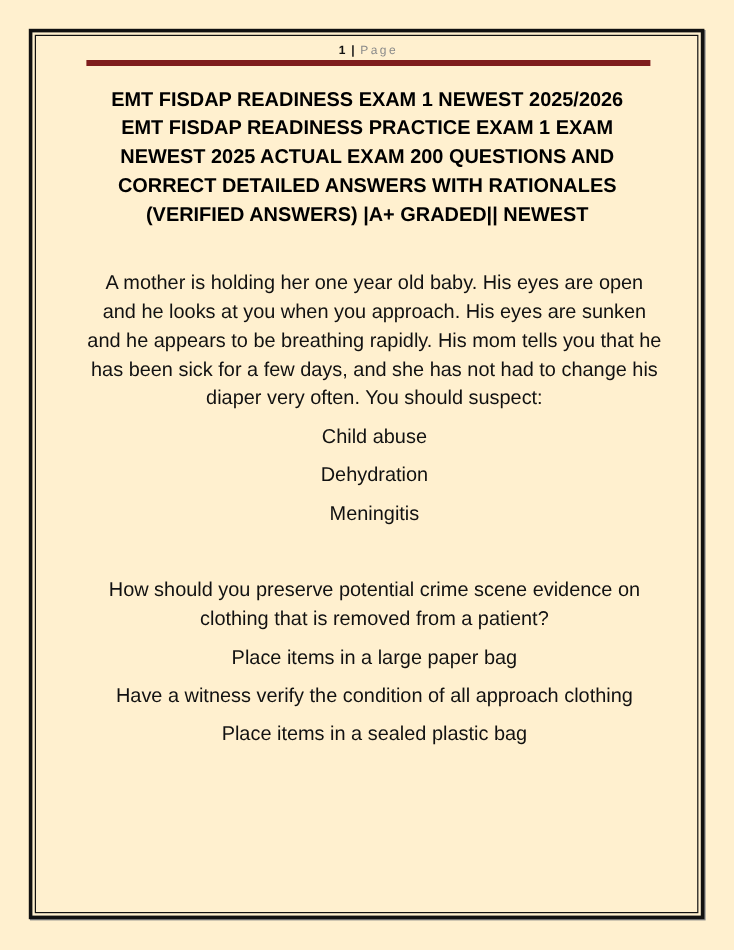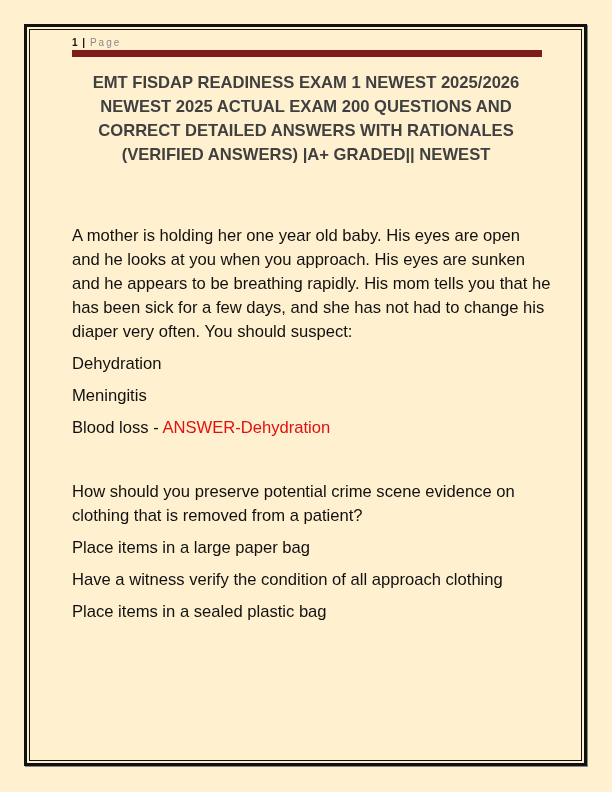--- a/index.html
+++ b/index.html
@@ -11,62 +11,63 @@
     position:absolute; left:24px; top:24px; width:563px; height:742px;
     border:3px solid #111; box-sizing:border-box;
     box-shadow: 1px 1px 0 #888;
   }
   .frame-inner {
     position:absolute; left:29px; top:29px; width:553px; height:732px;
     border:1px solid #111; box-sizing:border-box;
   }
   .header {
     position:absolute; left:72px; top:36px; width:470px; height:14px;
-    border-bottom:7px solid #7f1d1d;
-    font-family:"Liberation Sans", sans-serif; font-size:10px; line-height:14px;
+    border-bottom:5px solid #7f1d1d;
+    font-family:"Liberation Sans", sans-serif; font-size:10px; line-height:14px;text-align:center;
   }
   .header .num { font-weight:bold; color:#111; }
   .header .sep { color:#111; font-weight:bold; margin:0 2px; }
   .header .pg { color:#8a8a8a; letter-spacing:2px; }
   .title {
     position:absolute; left:66px; top:71px; width:480px; text-align:center;
-    color:#404040; font-weight:bold; font-size:16.6px; line-height:24px;
+    color:#000000; font-weight:bold; font-size:16.6px; line-height:24px;
   }
   .content {
     position:absolute; left:72px; top:224px; width:480px;
     font-size:16.6px; line-height:24px; color:#111;
   }
-  .content p { margin:0; }
+  .content p { margin:0;text-align:center; }
   .q { margin-bottom:8px !important; }
   .opt { margin-bottom:8px !important; }
   .ans { color:#e01010; }
   .spacer { height:32px; }
 </style>
 </head>
 <body>
 
 <div class="frame-outer"></div>
 <div class="frame-inner"></div>
 
 <div class="header">
   <span class="num">1</span>
   <span class="sep">|</span>
   <span class="pg">Page</span>
 </div>
 
 <div class="title">
   <div>EMT FISDAP READINESS EXAM 1 NEWEST 2025/2026</div>
+  <div>EMT FISDAP READINESS PRACTICE EXAM 1 EXAM</div>
   <div>NEWEST 2025 ACTUAL EXAM 200 QUESTIONS AND</div>
   <div>CORRECT DETAILED ANSWERS WITH RATIONALES</div>
   <div>(VERIFIED ANSWERS) |A+ GRADED|| NEWEST</div>
 </div>
 
 <div class="content">
   <p class="q">A mother is holding her one year old baby. His eyes are open and he looks at you when you approach. His eyes are sunken and he appears to be breathing rapidly. His mom tells you that he has been sick for a few days, and she has not had to change his diaper very often. You should suspect:</p>
+  <p class="opt">Child abuse</p>
   <p class="opt">Dehydration</p>
   <p class="opt">Meningitis</p>
-  <p class="opt"><span>Blood loss - </span><span class="ans">ANSWER-Dehydration</span></p>
   <div class="spacer"></div>
   <p class="q">How should you preserve potential crime scene evidence on clothing that is removed from a patient?</p>
   <p class="opt">Place items in a large paper bag</p>
   <p class="opt">Have a witness verify the condition of all approach clothing</p>
   <p class="opt">Place items in a sealed plastic bag</p>
 </div>
 
 </body></html>

